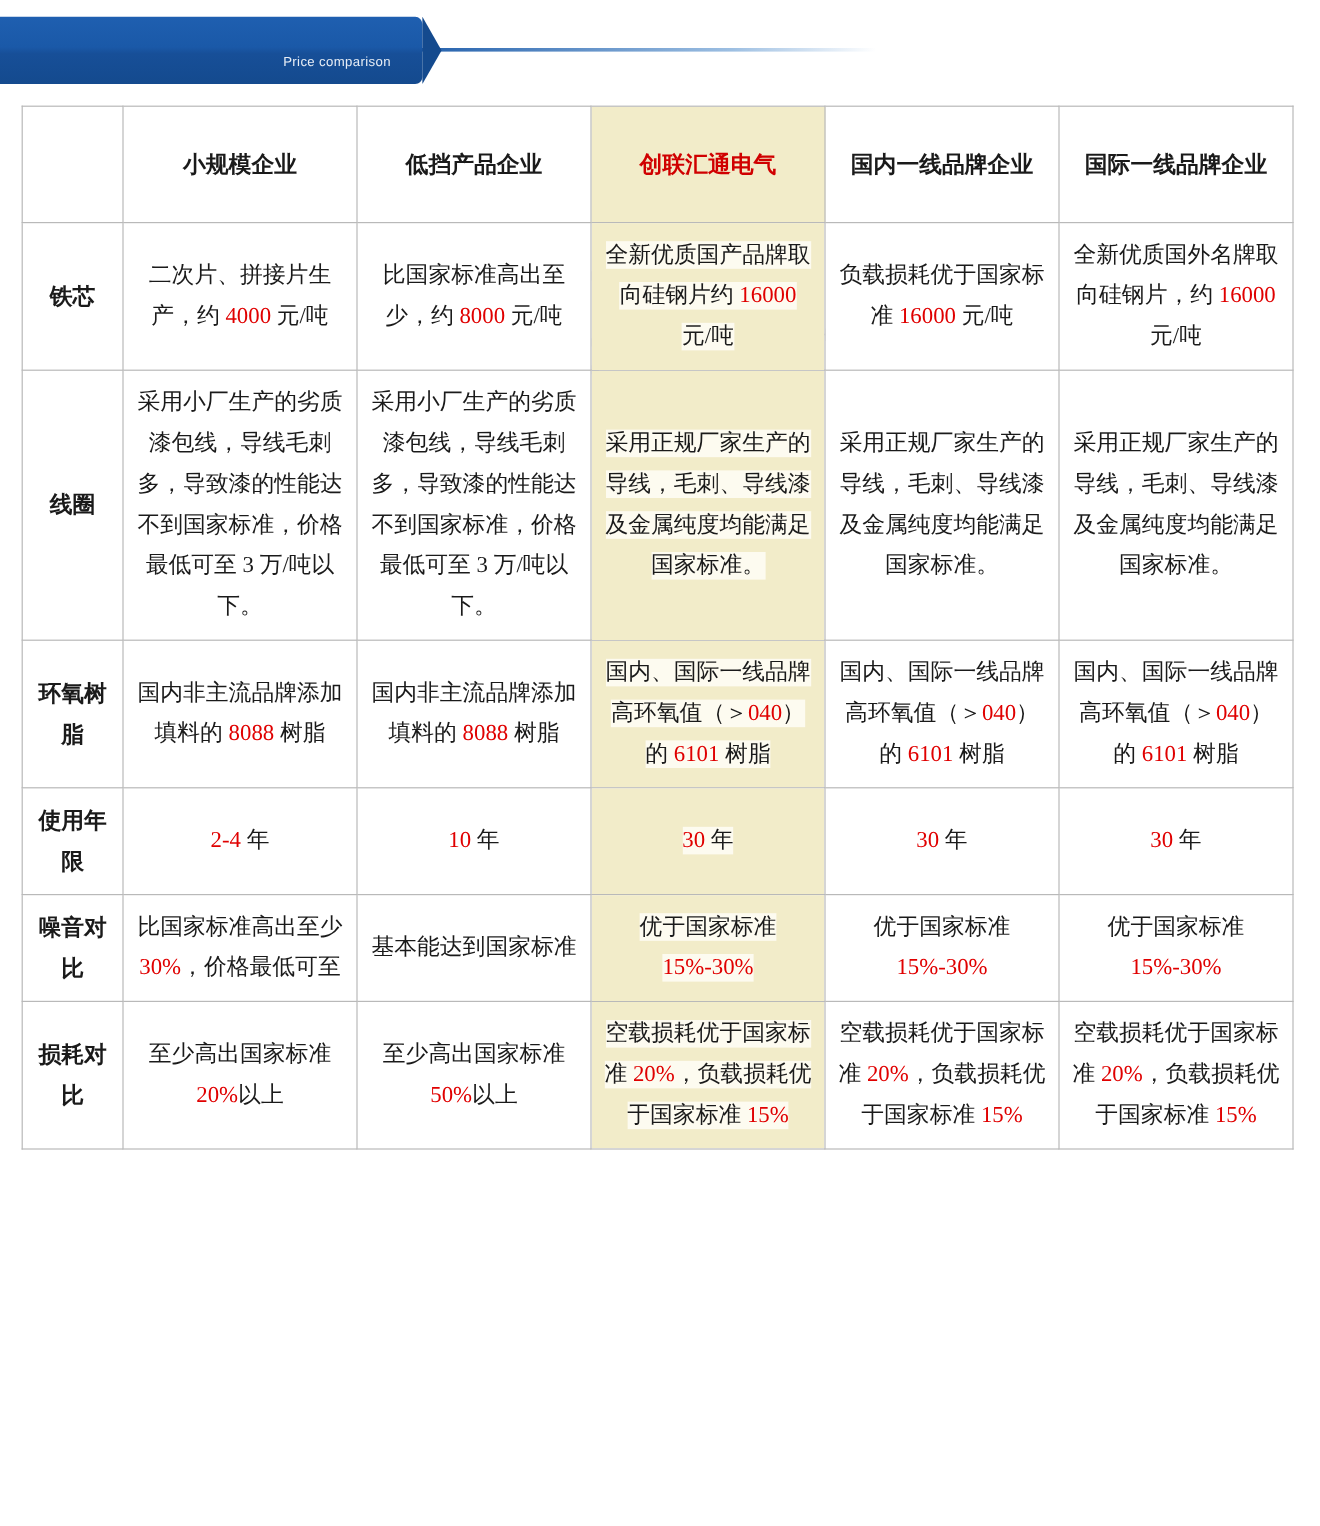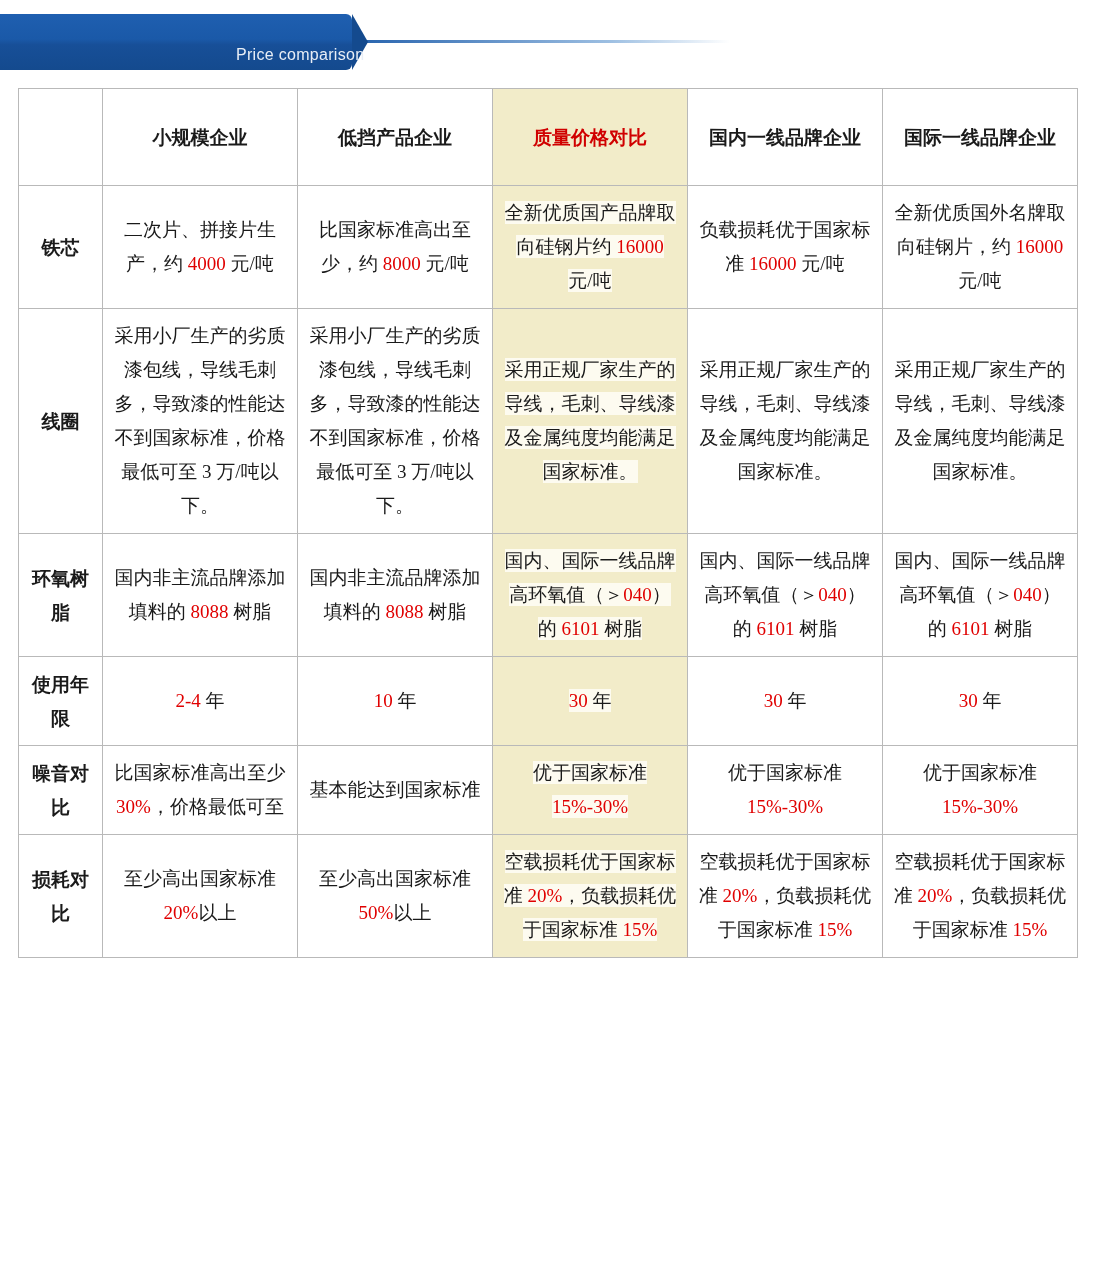--- a/index.html
+++ b/index.html
@@ -59,21 +59,21 @@
     font-weight: bold;
     color: #ffffff;
     letter-spacing: 2px;
     line-height: 42px;
   }
   .banner-sub {
     position: absolute;
     left: 236px;
     top: 46px;
     font-family: "Liberation Sans", sans-serif;
-    font-size: 16px;
+    font-size: 11px;
     color: #e8eef6;
     letter-spacing: 0.3px;
   }
 
   
   .watermark {
     position: absolute;
     left: 430px;
     top: 215px;
     width: 320px;
@@ -206,21 +206,21 @@
         <col class="c-col">
         <col class="c-col">
         <col class="c-col">
         <col class="c-col">
     </colgroup>
     <thead>
       <tr>
         <th class="hdr hdr-blank"></th>
         <th class="hdr">小规模企业</th>
         <th class="hdr">低挡产品企业</th>
-        <th class="hdr hl-hdr">质量价格对比</th>
+        <th class="hdr hl-hdr">创联汇通电气</th>
         <th class="hdr">国内一线品牌企业</th>
         <th class="hdr">国际一线品牌企业</th>
       </tr>
     </thead>
     <tbody>
         <tr>
           <td class="rowlabel">铁芯</td>
           <td>
             <span class="cell-text"><span>二次片、拼接片生产，约 </span><span class="red">4000</span><span> 元/吨</span></span>
           </td>

